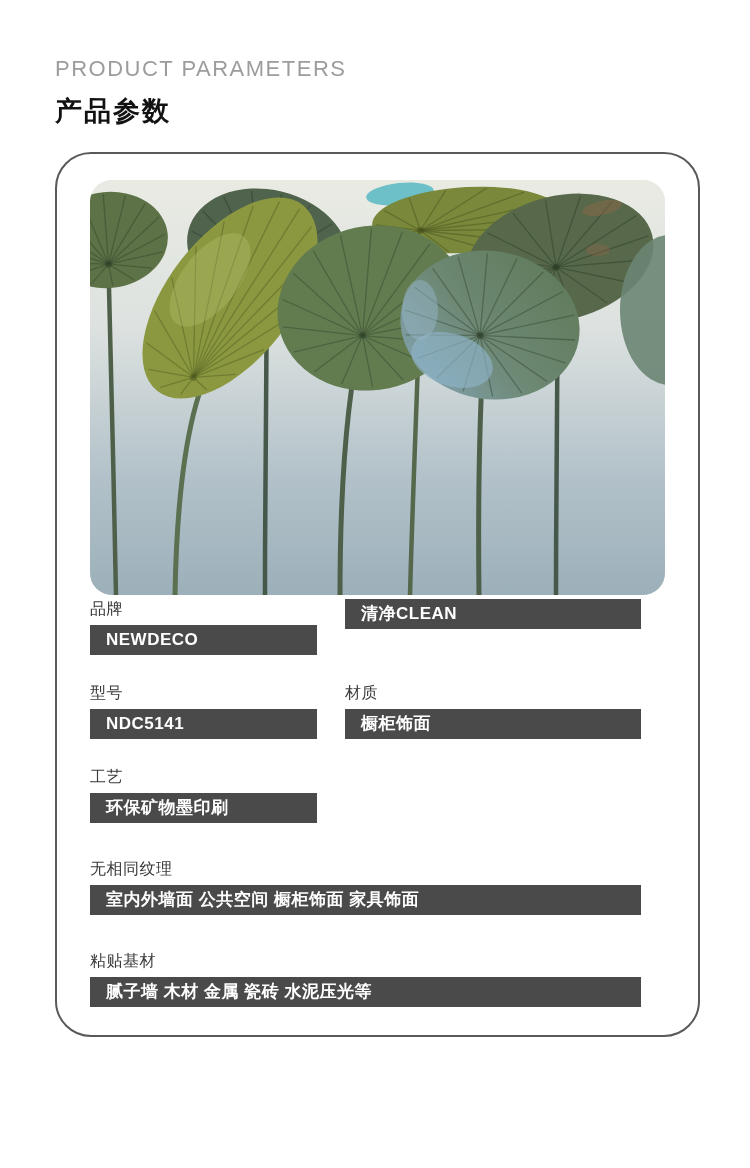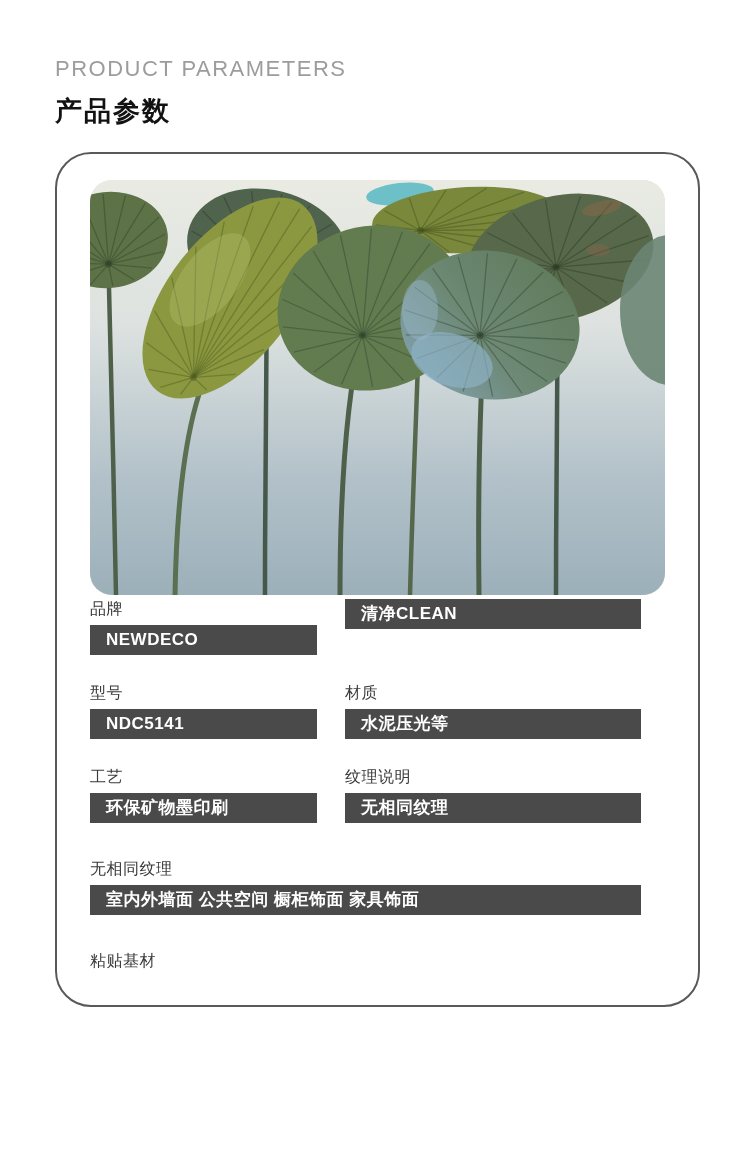--- a/index.html
+++ b/index.html
@@ -264,37 +264,34 @@
     </div>
 
     <div class="param">
       <div class="param-label">型号</div>
       <div class="param-bar">NDC5141</div>
     </div>
 
 
     <div class="param">
       <div class="param-label">材质</div>
-      <div class="param-bar">水泥压光等</div>
+      <div class="param-bar">橱柜饰面</div>
     </div>
 
     <div class="param">
       <div class="param-label">工艺</div>
       <div class="param-bar">环保矿物墨印刷</div>
     </div>
 
 
-    <div class="param">
-      <div class="param-label">纹理说明</div>
-      <div class="param-bar">无相同纹理</div>
-    </div>
 
     <div class="param full">
       <div class="param-label">无相同纹理</div>
       <div class="param-bar">室内外墙面 公共空间 橱柜饰面 家具饰面</div>
     </div>
 
     <div class="param full">
       <div class="param-label">粘贴基材</div>
+      <div class="param-bar">腻子墙 木材 金属 瓷砖 水泥压光等</div>
     </div>
   </div>
 
 </div>
 
 </body></html>

